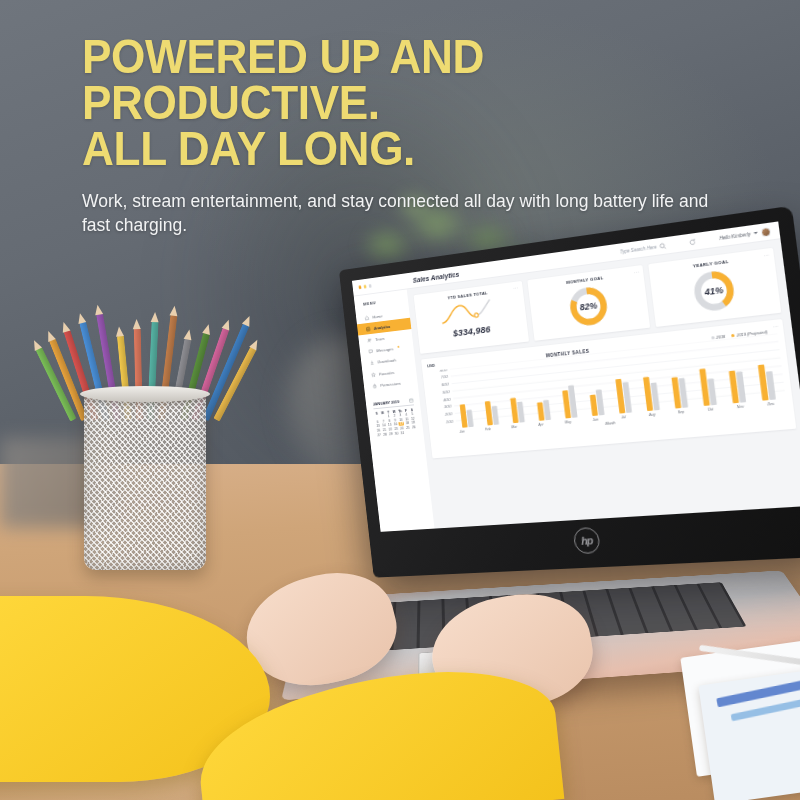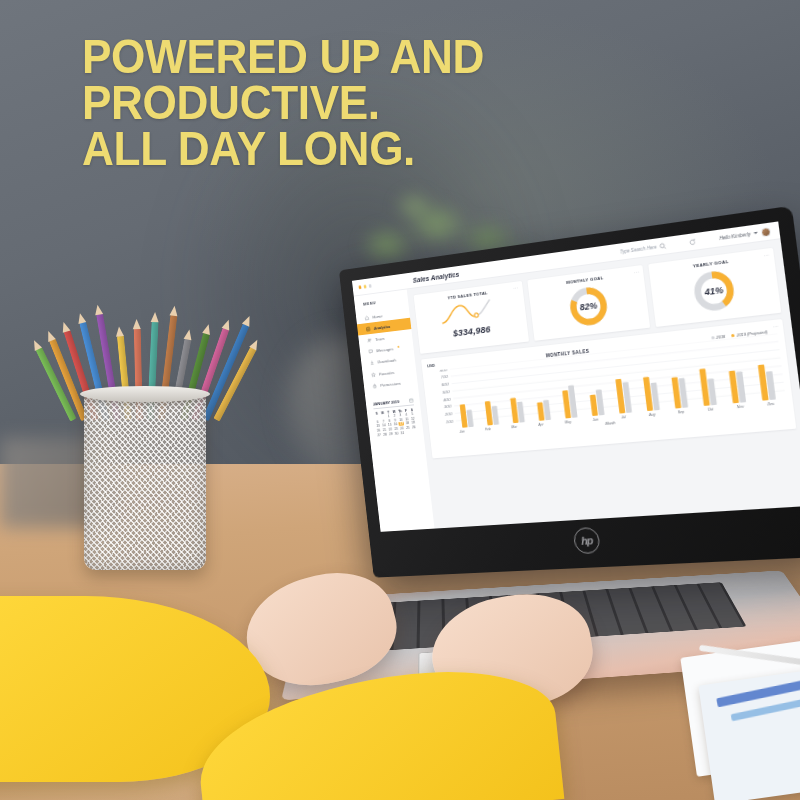--- a/index.html
+++ b/index.html
@@ -542,13 +542,14 @@
     <div class="paper p2"></div>
     <div class="blue-bar"></div>
     <div class="blue-bar2"></div>
     <div class="pen"></div>
   </div>
 </div>
 
 <div class="headline">
   <div class="hl-line">POWERED UP AND PRODUCTIVE.</div>
   <div class="hl-line">ALL DAY LONG.</div>
+  <div class="sub">Work, stream entertainment, and stay connected all day with long battery life and fast charging.</div>
 </div>
 
 </body></html>

